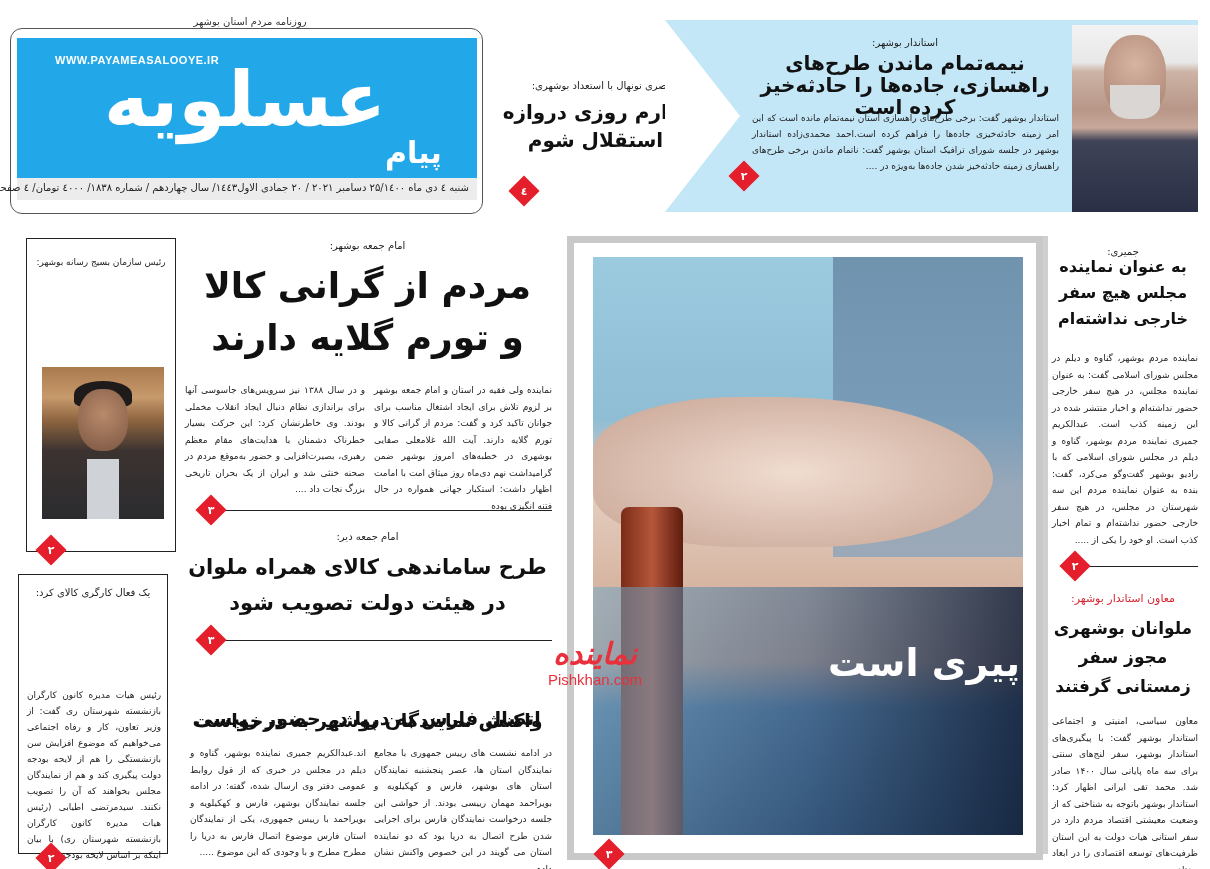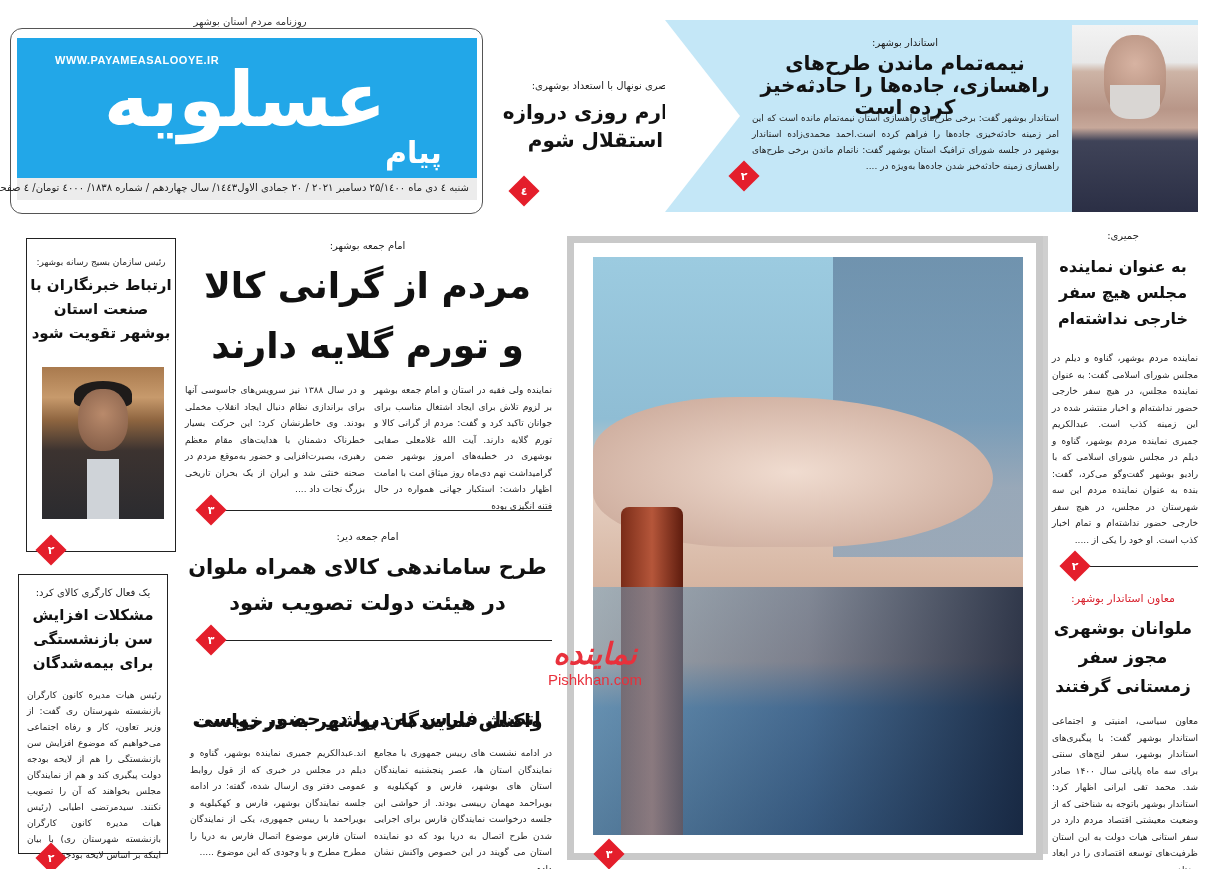--- a/index.html
+++ b/index.html
@@ -106,43 +106,41 @@
   </div>
 <div class="abs banner-kicker">استاندار بوشهر:</div>
 <div class="abs banner-title">نیمه‌تمام ماندن طرح‌های راهسازی، جاده‌ها را حادثه‌خیز کرده است</div>
 <div class="abs banner-body">استاندار بوشهر گفت: برخی طرح‌های راهسازی استان نیمه‌تمام مانده است که این امر زمینه حادثه‌خیزی جاده‌ها را فراهم کرده است.احمد محمدی‌زاده استاندار بوشهر در جلسه شورای ترافیک استان بوشهر گفت: ناتمام ماندن برخی طرح‌های راهسازی زمینه حادثه‌خیز شدن جاده‌ها به‌ویژه در ....</div>
 <div class="abs badge" style="left:733px; top:165px;">
     <span>۲</span>
   </div>
 
 <div class="abs box lbox1">
   <div class="lbox-kicker" style="top:18px;">رئیس سازمان بسیج رسانه بوشهر:</div>
-  <div class="lbox-title" style="top:34px;">ارتباط خبرنگاران با صنعت استان بوشهر تقویت شود</div>
   <div class="lbox-photo">
       <div class="hair"></div>
       <div class="face"></div>
       <div class="shirt"></div>
     </div>
 </div>
 <div class="abs badge" style="left:40px; top:539px;">
     <span>۲</span>
   </div>
 
 <div class="abs box lbox2">
   <div class="lbox-kicker" style="top:12px; font-size:10px;">یک فعال کارگری کالای کرد:</div>
-  <div class="lbox-title" style="top:28px;">مشکلات افزایش سن بازنشستگی برای بیمه‌شدگان</div>
   <div class="lbox-body" style="top:112px;">رئیس هیات مدیره کانون کارگران بازنشسته شهرستان ری گفت: از وزیر تعاون، کار و رفاه اجتماعی می‌خواهیم که موضوع افزایش سن بازنشستگی را هم از لایحه بودجه دولت پیگیری کند و هم از نمایندگان مجلس بخواهند که آن را تصویب نکنند. سیدمرتضی اطیابی (رئیس هیات مدیره کانون کارگران بازنشسته شهرستان ری) با بیان اینکه بر اساس لایحه بودجه ...</div>
 </div>
 <div class="abs badge" style="left:40px; top:847px;">
     <span>۲</span>
   </div>
 
 <div class="abs cl cl-kicker" style="top:240px;">امام جمعه بوشهر:</div>
 <div class="abs cl big-title" style="top:262px;">مردم از گرانی کالا</div>
-<div class="abs cl big-title" style="top:322px;">و تورم گلایه دارند</div>
+<div class="abs cl big-title" style="top:314px;">و تورم گلایه دارند</div>
 <div class="abs col-text" style="left:374px; top:382px; width:178px;">نماینده ولی فقیه در استان و امام جمعه بوشهر بر لزوم تلاش برای ایجاد اشتغال مناسب برای جوانان تاکید کرد و گفت: مردم از گرانی کالا و تورم گلایه دارند. آیت الله غلامعلی صفایی بوشهری در خطبه‌های امروز بوشهر ضمن گرامیداشت نهم دی‌ماه روز میثاق امت با امامت اظهار داشت: استکبار جهانی همواره در حال فتنه انگیزی بوده</div>
 <div class="abs col-text" style="left:185px; top:382px; width:180px;">و در سال ۱۳۸۸ نیز سرویس‌های جاسوسی آنها برای براندازی نظام دنبال ایجاد انقلاب مخملی بودند. وی خاطرنشان کرد: این حرکت بسیار خطرناک دشمنان با هدایت‌های مقام معظم رهبری، بصیرت‌افزایی و حضور به‌موقع مردم در صحنه خنثی شد و ایران از یک بحران تاریخی بزرگ نجات داد ....</div>
 <div class="abs rule" style="left:220px; top:510px; width:332px;"></div>
 <div class="abs badge" style="left:200px; top:499px;">
     <span>۳</span>
   </div>
 
 <div class="abs cl cl-kicker" style="top:531px;">امام جمعه دیر:</div>
 <div class="abs cl mid-title" style="top:551px;">طرح ساماندهی کالای همراه ملوان</div>
 <div class="abs cl mid-title" style="top:587px;">در هیئت دولت تصویب شود</div>
@@ -157,32 +155,33 @@
 <div class="abs col-text" style="left:190px; top:745px; width:176px;">اند.عبدالکریم جمیری نماینده بوشهر، گناوه و دیلم در مجلس در خبری که از قول روابط عمومی دفتر وی ارسال شده، گفته: در ادامه جلسه نمایندگان بوشهر، فارس و کهکیلویه و بویراحمد با رییس جمهوری، یکی از نمایندگان استان فارس موضوع اتصال فارس به دریا را مطرح مطرح و با وجودی که این موضوع .....</div>
 
 <div class="abs feature-frame"></div>
 <div class="abs feature-photo">
   <div class="sleeve"></div>
   <div class="hand"></div>
   <div class="cane"></div>
   <div class="shade"></div>
 </div>
 <div class="abs feature-title">
+  <div>پیری است</div>
 </div>
 <div class="abs badge" style="left:598px; top:843px;">
     <span>۳</span>
   </div>
 
 <div class="abs watermark">
   <div class="fa">نماینده</div>
   <div class="en">Pishkhan.com</div>
 </div>
 
 <div class="abs rc-bar"></div>
-<div class="abs rc cl-kicker" style="top:230px;text-align:center;">جمیری:</div>
+<div class="abs rc cl-kicker" style="top:246px;text-align:center;">جمیری:</div>
 <div class="abs rc rc-title" style="top:254px;">به عنوان نماینده مجلس هیچ سفر خارجی نداشته‌ام</div>
 <div class="abs rc col-text" style="top:350px; left:1052px; width:146px;">نماینده مردم بوشهر، گناوه و دیلم در مجلس شورای اسلامی گفت: به عنوان نماینده مجلس، در هیچ سفر خارجی حضور نداشته‌ام و اخبار منتشر شده در این زمینه کذب است. عبدالکریم جمیری نماینده مردم بوشهر، گناوه و دیلم در مجلس شورای اسلامی که با رادیو بوشهر گفت‌وگو می‌کرد، گفت: بنده به عنوان نماینده مردم این سه شهرستان در مجلس، در هیچ سفر خارجی حضور نداشته‌ام و تمام اخبار کذب است. او خود را یکی از .....</div>
 <div class="abs rule" style="left:1078px; top:566px; width:120px;"></div>
 <div class="abs badge" style="left:1064px; top:555px;">
     <span>۲</span>
   </div>
 
 <div class="abs rc rc-kicker-red" style="top:592px;">معاون استاندار بوشهر:</div>
 <div class="abs rc rc-title" style="top:614px; font-size:17px; line-height:29px;">ملوانان بوشهری مجوز سفر زمستانی گرفتند</div>
 <div class="abs rc col-text" style="top:713px; left:1052px; width:146px;">معاون سیاسی، امنیتی و اجتماعی استاندار بوشهر گفت: با پیگیری‌های استاندار بوشهر، سفر لنج‌های سنتی برای سه ماه پایانی سال ۱۴۰۰ صادر شد. محمد تقی ایرانی اظهار کرد: استاندار بوشهر باتوجه به شناختی که از وضعیت معیشتی اقتصاد مردم دارد در سفر استانی هیات دولت به این استان ظرفیت‌های توسعه اقتصادی را در ابعاد مختلف ....</div>

